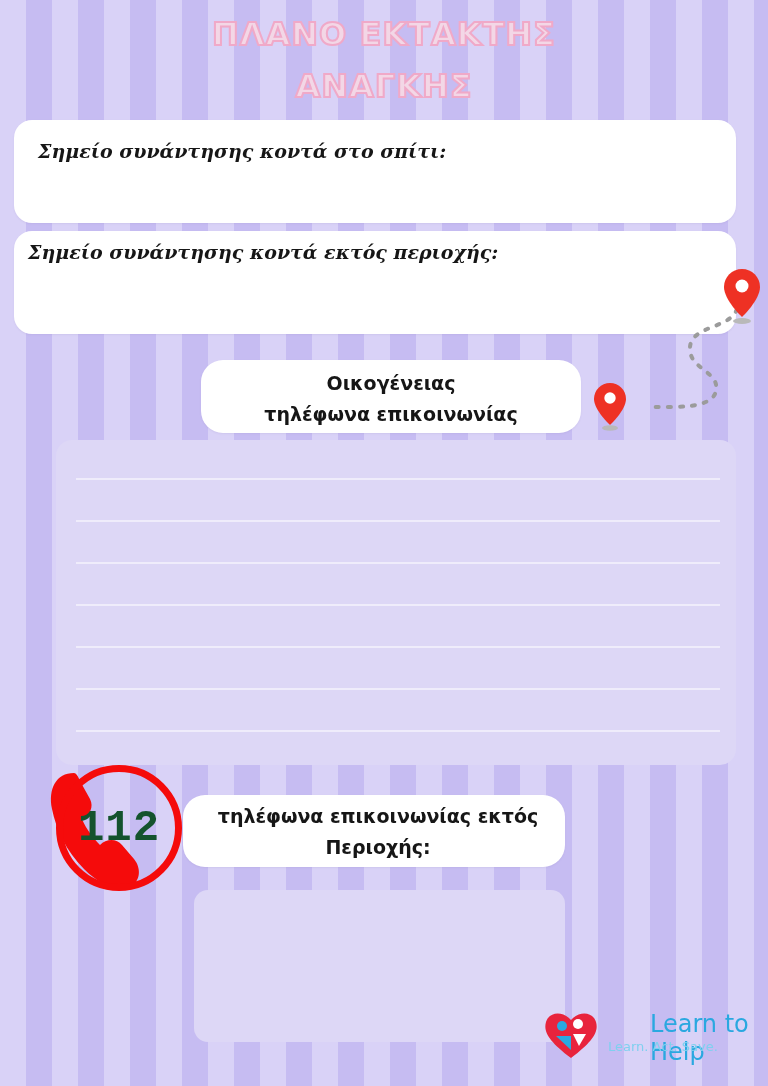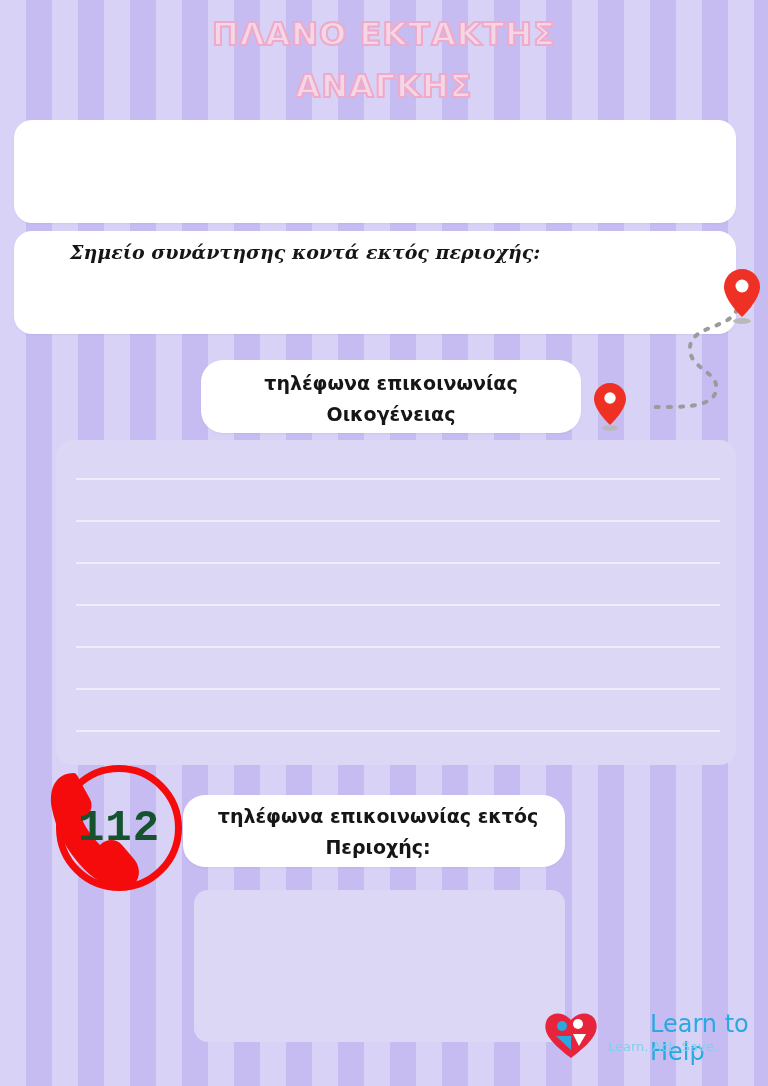--- a/index.html
+++ b/index.html
@@ -78,21 +78,20 @@
   
   #card-out {
     left: 14px;
     top: 231px;
     width: 722px;
     height: 103px;
   }
   #label-out {
     left: 28px;
     top: 241px;
-    margin-left: 42px;
   }
 
   
   #card-family {
     left: 201px;
     top: 360px;
     width: 380px;
     height: 73px;
     border-radius: 22px;
   }
@@ -243,20 +242,21 @@
 <div id="stripes"></div>
 
 <div id="sheet">
 
   <div class="title">
     <div>ΠΛΑΝΟ ΕΚΤΑΚΤΗΣ</div>
     <div>ΑΝΑΓΚΗΣ</div>
   </div>
 
   <div class="card" id="card-home"></div>
+  <div class="card-label" id="label-home">Σημείο συνάντησης κοντά στο σπίτι:</div>
 
   <div class="card" id="card-out"></div>
   <div class="card-label" id="label-out">Σημείο συνάντησης κοντά εκτός περιοχής:</div>
 
   <div id="map-deco">
     <svg width="188" height="190" viewBox="0 0 188 190" xmlns="http://www.w3.org/2000/svg">
       <path d="M157 54 C 150 74, 112 70, 110 92 C 108 114, 140 116, 136 136 C 132 154, 96 152, 70 152" fill="none" stroke="#9b9b9b" stroke-width="4" stroke-linecap="round" stroke-dasharray="3 9"></path>
       <g>
         <path d="M162 14 C 152 14, 144 22, 144 32 C 144 45, 162 62, 162 62 C 162 62, 180 45, 180 32 C 180 22, 172 14, 162 14 Z" fill="#ee3124"></path>
         <circle cx="162" cy="31" r="6.5" fill="#ffffff"></circle>
@@ -265,22 +265,22 @@
       <g>
         <path d="M30 128 C 21 128, 14 135, 14 144 C 14 155, 30 170, 30 170 C 30 170, 46 155, 46 144 C 46 135, 39 128, 30 128 Z" fill="#ee3124"></path>
         <circle cx="30" cy="143" r="5.7" fill="#ffffff"></circle>
         <ellipse cx="30" cy="173" rx="8" ry="2.8" fill="#b9b9b9"></ellipse>
       </g>
     </svg>
   </div>
 
   <div class="card" id="card-family"></div>
   <div class="card-label" id="label-family">
+    <div>Οικογένειας</div>
     <div>τηλέφωνα επικοινωνίας</div>
-    <div>Οικογένειας</div>
   </div>
 
   <div id="lines-box"></div>
   <div id="lines-inner">
     <div class="rule" style="top:18px"></div>
     <div class="rule" style="top:60px"></div>
     <div class="rule" style="top:102px"></div>
     <div class="rule" style="top:144px"></div>
     <div class="rule" style="top:186px"></div>
     <div class="rule" style="top:228px"></div>

